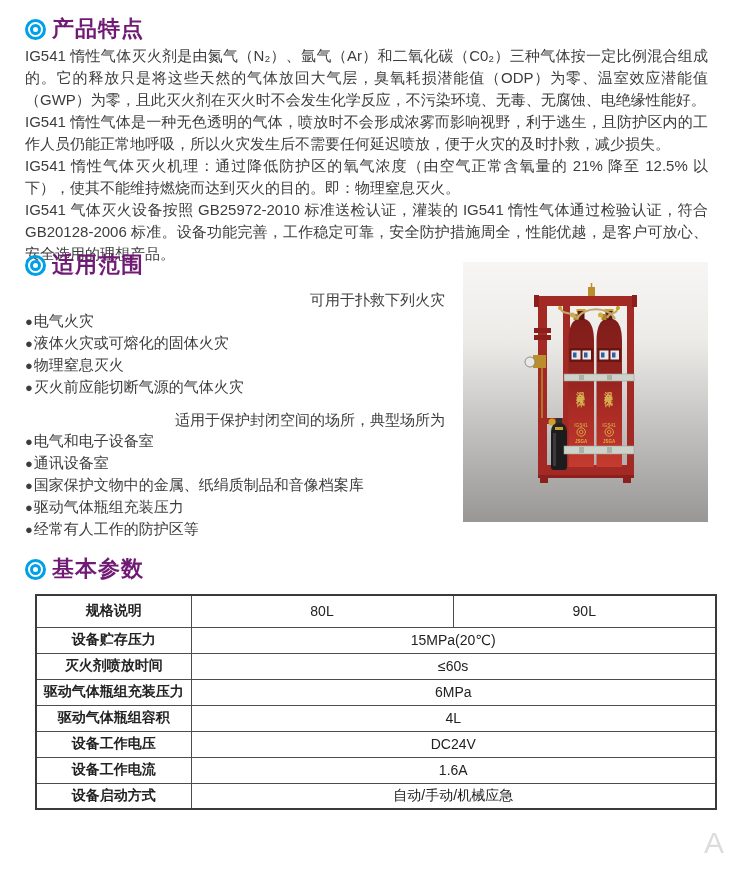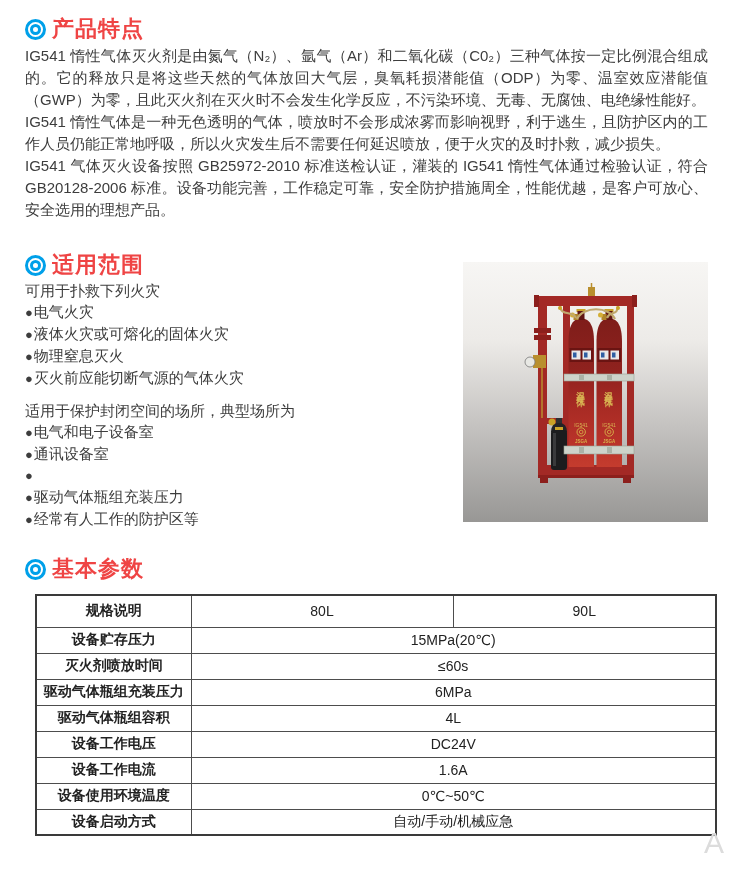--- a/index.html
+++ b/index.html
@@ -6,27 +6,27 @@
   body{
     width:750px;height:885px;position:relative;background:#ffffff;
     font-family:"Liberation Sans","DejaVu Sans",sans-serif;
     color:#3d3d3d;overflow:hidden;
   }
   
   .sec-header{position:absolute;left:25px;display:flex;align-items:center;gap:6px;}
   .sec-icon{width:15px;height:15px;border:3px solid #00a0e9;border-radius:50%;
     display:flex;align-items:center;justify-content:center;flex:0 0 auto;}
   .sec-icon .inner{width:5px;height:5px;border:3px solid #00a0e9;border-radius:50%;}
-  .sec-title{color:#ef4444;font-size:22px;font-weight:bold;letter-spacing:1px;}
+  .sec-title{color:#701a75;font-size:22px;font-weight:bold;letter-spacing:1px;}
   
   .features-text{position:absolute;left:25px;top:45px;width:683px;
     font-size:15px;line-height:22px;text-align:justify;}
   .features-text p{margin:0;}
   
-  .scope-list{position:absolute;left:25px;top:280px;width:420px;font-size:15px;line-height:21px;}
+  .scope-list{position:absolute;left:25px;top:289px;width:420px;font-size:15px;line-height:21px;text-align:right;}
   .scope-group2{margin-top:11px;}
   .scope-intro{margin:0;}
   .scope-item{display:flex;align-items:baseline;}
   .bullet{font-size:13px;margin-right:1px;}
   
   .photo{position:absolute;left:463px;top:262px;width:245px;height:260px;
     background:linear-gradient(180deg,#f7f6f4 0%,#edebe8 30%,#c2c0be 65%,#989795 100%);}
   .photo svg{position:absolute;left:0;top:0;}
   .cyl-label{position:absolute;writing-mode:vertical-rl;color:#d9b452;font-weight:bold;
     font-size:8.5px;letter-spacing:2.5px;top:122px;height:44px;line-height:10px;}
@@ -52,20 +52,21 @@
 <div class="sec-header" style="top:14px;">
   <span class="sec-icon">
       <span class="inner"></span>
     </span>
   <span class="sec-title">产品特点</span>
 </div>
 
 <div class="features-text">
   <p>IG541 惰性气体灭火剂是由氮气（N₂）、氩气（Ar）和二氧化碳（C0₂）三种气体按一定比例混合组成的。它的释放只是将这些天然的气体放回大气层，臭氧耗损潜能值（ODP）为零、温室效应潜能值（GWP）为零，且此灭火剂在灭火时不会发生化学反应，不污染环境、无毒、无腐蚀、电绝缘性能好。</p>
   <p>IG541 惰性气体是一种无色透明的气体，喷放时不会形成浓雾而影响视野，利于逃生，且防护区内的工作人员仍能正常地呼吸，所以火灾发生后不需要任何延迟喷放，便于火灾的及时扑救，减少损失。</p>
+  <p>IG541 惰性气体灭火机理：通过降低防护区的氧气浓度（由空气正常含氧量的 21% 降至 12.5% 以下），使其不能维持燃烧而达到灭火的目的。即：物理窒息灭火。</p>
   <p>IG541 气体灭火设备按照 GB25972-2010 标准送检认证，灌装的 IG541 惰性气体通过检验认证，符合 GB20128-2006 标准。设备功能完善，工作稳定可靠，安全防护措施周全，性能优越，是客户可放心、安全选用的理想产品。</p>
 </div>
 
 <div class="sec-header" style="top:250px;">
   <span class="sec-icon">
       <span class="inner"></span>
     </span>
   <span class="sec-title">适用范围</span>
 </div>
 
@@ -94,20 +95,21 @@
     <div class="scope-item">
       <span class="bullet">●</span>
       <span>电气和电子设备室</span>
     </div>
     <div class="scope-item">
       <span class="bullet">●</span>
       <span>通讯设备室</span>
     </div>
     <div class="scope-item">
       <span class="bullet">●</span>
+      <span>国家保护文物中的金属、纸绢质制品和音像档案库</span>
     </div>
     <div class="scope-item">
       <span class="bullet">●</span>
       <span>驱动气体瓶组充装压力</span>
     </div>
     <div class="scope-item">
       <span class="bullet">●</span>
       <span>经常有人工作的防护区等</span>
     </div>
   </div>
@@ -241,23 +243,19 @@
     </tr>
     <tr>
       <th>设备工作电压</th>
       <td colspan="2">DC24V</td>
     </tr>
     <tr>
       <th>设备工作电流</th>
       <td colspan="2">1.6A</td>
     </tr>
     <tr>
-      <th>设备使用环境温度</th>
-      <td colspan="2">0℃~50℃</td>
-    </tr>
-    <tr>
       <th>设备启动方式</th>
       <td colspan="2">自动/手动/机械应急</td>
     </tr>
   </tbody>
 </table>
 
 <div class="watermark">A</div>
 
 </body></html>

